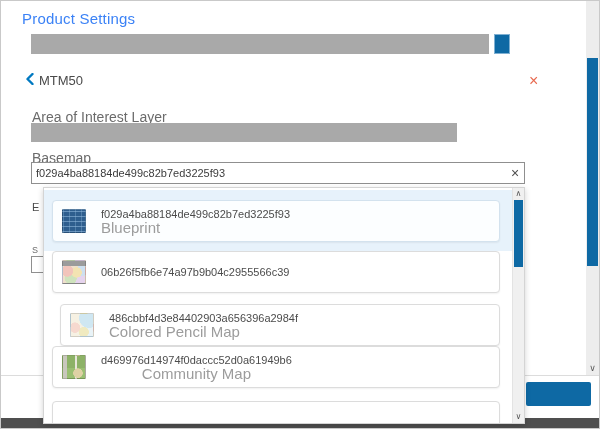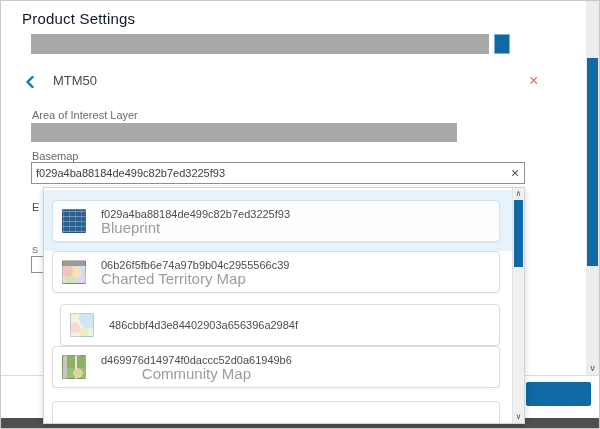--- a/index.html
+++ b/index.html
@@ -2,31 +2,31 @@
 <html><head>
 <meta charset="utf-8">
 <style>
   html,body{margin:0;padding:0;background:#fff;}
   .window{
     position:relative;width:598px;height:427px;
     border:1px solid #c9c9c9;background:#fff;overflow:hidden;
     font-family:"Liberation Sans",sans-serif;
   }
   
-  .page-title{position:absolute;left:21px;top:9px;font-size:15px;color:#0f172a;letter-spacing:.2px;}
+  .page-title{position:absolute;left:21px;top:9px;font-size:15px;color:#3b82f6;letter-spacing:.2px;}
   .bar-gray{position:absolute;background:#a9a9a9;}
   .bar-top{left:30px;top:33px;width:458px;height:20px;}
   .blue-square{position:absolute;left:493px;top:33px;width:16px;height:20px;background:#0e69a4;border:1px solid #7fb0d2;box-sizing:border-box;}
   
-  .back-row{position:absolute;left:25px;top:72px;display:flex;align-items:flex-end;gap:19px;cursor:pointer;}
+  .back-row{position:absolute;left:25px;top:72px;display:flex;align-items:flex-start;gap:5px;cursor:pointer;}
   .back-chevron{display:inline-flex;}
   .back-label{font-size:13px;color:#4a4a4a;}
   .close-x{position:absolute;left:528px;top:72px;font-size:16px;line-height:16px;color:#e86a50;font-weight:400;cursor:pointer;}
   
-  .field-label{position:absolute;font-size:11px;color:#6b6b6b;}
+  .field-label{position:absolute;font-size:14px;color:#6b6b6b;}
   .lbl-aoi{left:31px;top:108px;}
   .bar-aoi{left:30px;top:122px;width:426px;height:19px;}
   .lbl-basemap{left:31px;top:149px;}
   .basemap-input{
     position:absolute;left:30px;top:161px;width:494px;height:22px;box-sizing:border-box;
     border:1px solid #8f8f8f;background:#fff;font-family:"Liberation Sans",sans-serif;
     font-size:11px;color:#3c3c3c;padding:0 20px 0 4px;border-radius:0;outline:none;
   }
   .input-clear{position:absolute;left:510px;top:165px;font-size:14px;line-height:14px;color:#4f4f4f;cursor:pointer;}
   
@@ -156,30 +156,30 @@
         <div class="dd-name">Blueprint</div>
       </div>
     </div>
   </div>
 
   <div class="dd-row">
     <div class="dd-card">
       <div class="dd-thumb thumb-charted-territory"></div>
       <div class="dd-text">
         <div class="dd-id">06b26f5fb6e74a97b9b04c2955566c39</div>
-        <div class="dd-name">Charted Territory Map</div>
       </div>
     </div>
   </div>
 
   <div class="dd-row">
     <div class="dd-card">
       <div class="dd-thumb thumb-colored-pencil"></div>
       <div class="dd-text">
         <div class="dd-id">486cbbf4d3e84402903a656396a2984f</div>
+        <div class="dd-name">Colored Pencil Map</div>
       </div>
     </div>
   </div>
 
   <div class="dd-row">
     <div class="dd-card">
       <div class="dd-thumb thumb-community"></div>
       <div class="dd-text">
         <div class="dd-id">d469976d14974f0daccc52d0a61949b6</div>
         <div class="dd-name">Community Map</div>

